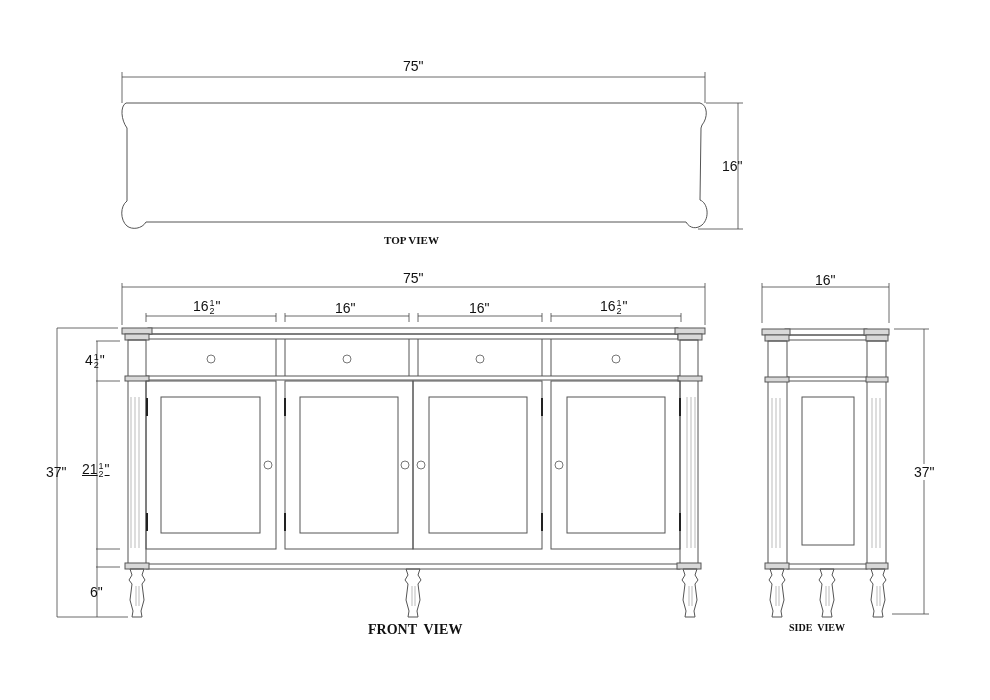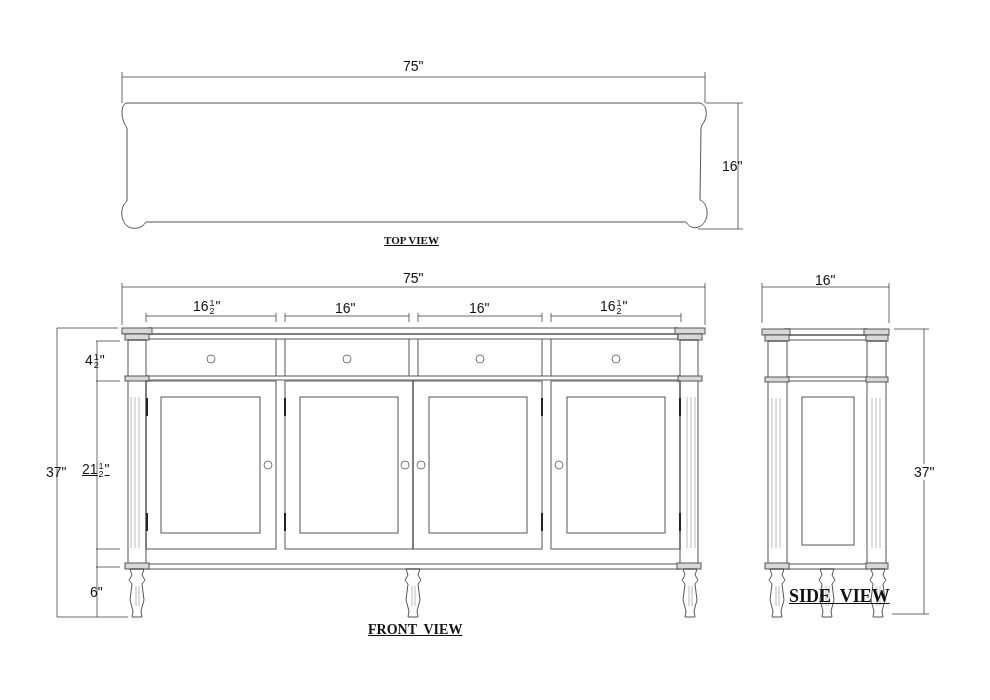--- a/index.html
+++ b/index.html
@@ -7,21 +7,21 @@
   svg { position: absolute; left: 0; top: 0; }
   .ln { stroke: #555; stroke-width: 1; fill: none; }
   .dim { stroke: #444; stroke-width: 0.8; fill: none; }
   .shade { fill: #d8d8d8; stroke: #555; stroke-width: 1; }
   .hinge { fill: #222; stroke: none; }
   .flute { stroke: #aaa; stroke-width: 0.8; fill: none; }
   .knob { fill: #fff; stroke: #777; stroke-width: 1; }
   .lbl { position: absolute; font-family: "Liberation Sans", sans-serif; font-size: 14px; color: #111; white-space: nowrap; }
   .frac { display: inline-block; vertical-align: middle; font-size: 9px; line-height: 8px; text-align: center; margin: 0 1px; }
   .frac span { display: block; }
-  .title { position: absolute; font-family: "Liberation Serif", serif; font-weight: bold; color: #111; text-decoration: underline; white-space: nowrap; }
+  .title { position: absolute; font-family: "Liberation Serif", serif; font-weight: bold; color: #111; white-space: nowrap; }
 </style>
 </head>
 <body>
 
 <svg width="990" height="700" viewBox="0 0 990 700">
 
   <g>
 
     <line class="dim" x1="122" y1="77" x2="705" y2="77"></line>
     <line class="dim" x1="122" y1="72" x2="122" y2="103"></line>
@@ -211,13 +211,13 @@
 </div>
 <div class="lbl" style="left:46px;top:464px;">37"</div>
 <div class="lbl" style="left:82px;top:461px;text-decoration:underline;">
   <span>21</span><span class="frac"><span>1</span><span>2</span></span><span>"</span>
 </div>
 <div class="lbl" style="left:90px;top:584px;">6"</div>
 <div class="title" style="left:368px;top:622px;font-size:14px;white-space:pre;text-align:center;">FRONT  VIEW</div>
 
 <div class="lbl" style="left:815px;top:272px;">16"</div>
 <div class="lbl" style="left:914px;top:464px;background:#fff;">37"</div>
-<div class="title" style="left:789px;top:586px;font-size:18px;white-space:pre;">SIDE  VIEW</div>
+<div class="title" style="left:789px;top:622px;font-size:10px;white-space:pre;">SIDE  VIEW</div>
 
 </body></html>

